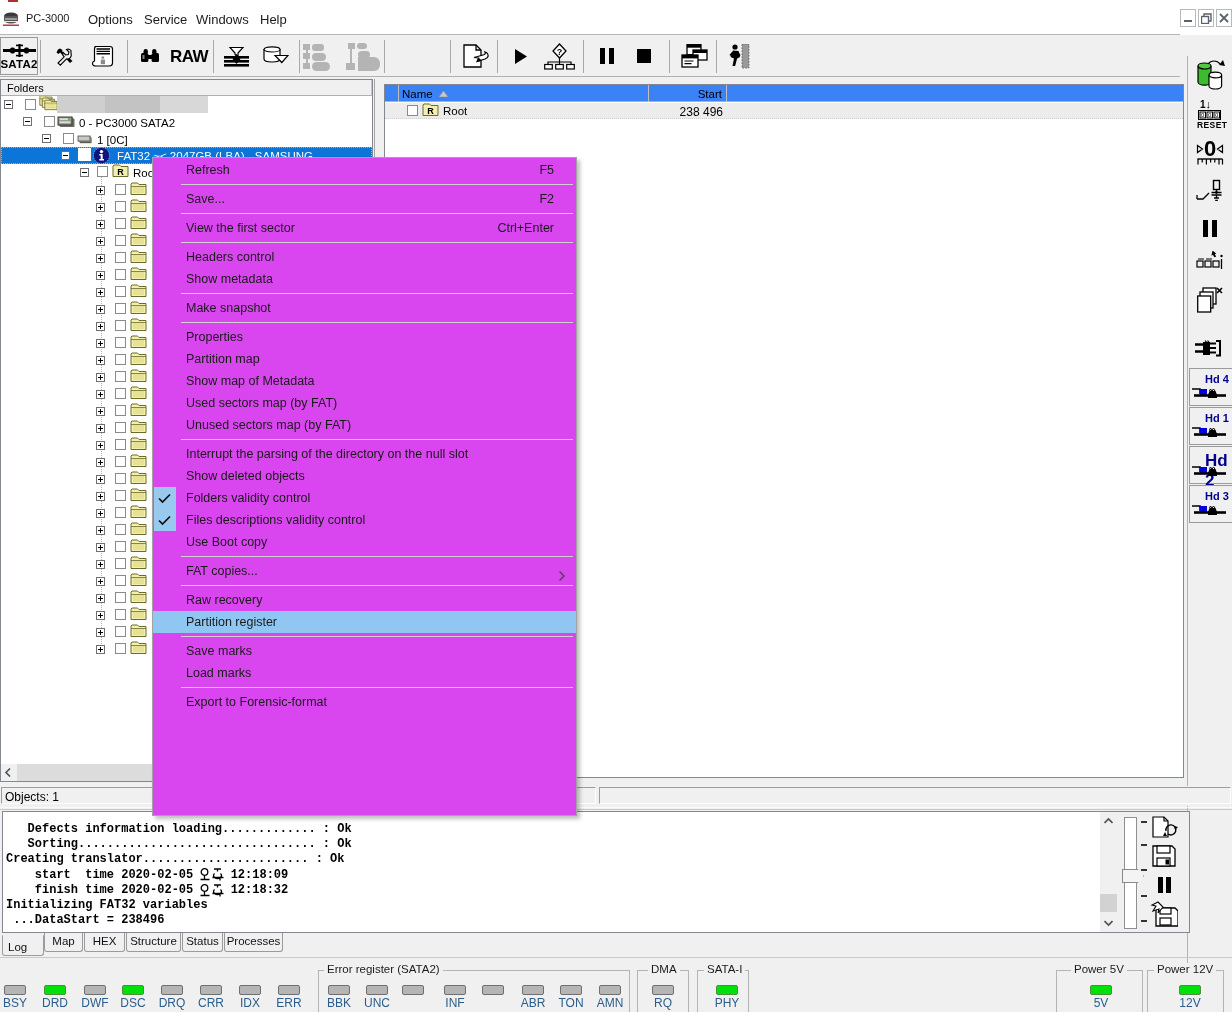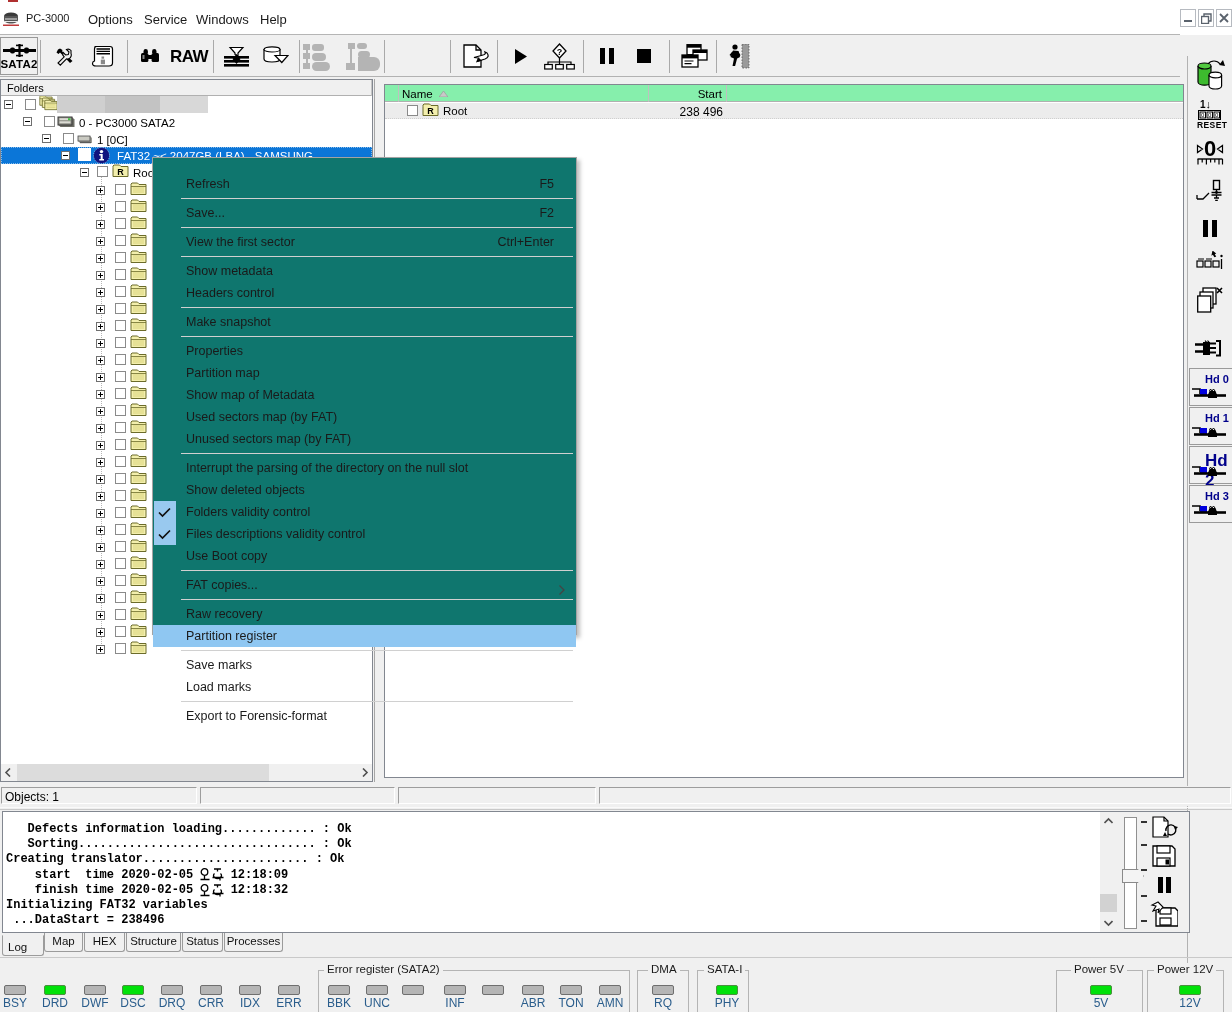--- a/index.html
+++ b/index.html
@@ -470,21 +470,21 @@
 <div class="exp plus" style="left:96px;top:645px">
       <i></i>
       <b></b>
     </div>
 <div class="cb" style="left:115px;top:643px;width:11px;height:11px"></div>
 <svg class="abs" style="left:130px;top:641px" width="17" height="14" viewBox="0 0 17 14">
       <use href="#folder"></use>
     </svg>
 <div class="abs" style="left:374px;top:79px;width:1px;height:703px;background:#a6a6a6"></div>
 <div class="abs" style="left:384px;top:84px;width:800px;height:694px;border:1px solid #828790;background:#fff"></div>
-<div class="abs" style="left:385px;top:85px;width:798px;height:17px;background:#86efac;border-bottom:1px solid #b0b0b0">
+<div class="abs" style="left:385px;top:85px;width:798px;height:17px;background:#3b82f6;border-bottom:1px solid #b0b0b0">
  <div style="position:absolute;left:13px;top:0;width:1px;height:17px;background:#c0c0c0"></div>
  <div style="position:absolute;left:263px;top:0;width:1px;height:17px;background:#c0c0c0"></div>
  <div style="position:absolute;left:341px;top:0;width:1px;height:17px;background:#c0c0c0"></div>
  <div style="position:absolute;left:17px;top:3px;font-size:11.5px;color:#000">Name</div>
  <svg style="position:absolute;left:54px;top:6px" width="9" height="6" viewBox="0 0 9 6">
         <path d="M4.5 0 9 6H0z" fill="#c8c8c8" stroke="#9a9a9a" stroke-width="0.7"></path>
       </svg>
  <div style="position:absolute;left:263px;top:3px;width:74px;font-size:11.5px;color:#000;text-align:right">Start</div>
 </div>
 <div class="abs" style="left:385px;top:103px;width:798px;height:16px;background:#ececec;border-bottom:1px dotted #cfcfcf"></div>
@@ -547,21 +547,21 @@
 </svg>
 <svg class="abs" style="left:1195px;top:340px" width="30" height="17" viewBox="0 0 30 17">
  <path d="M0 4.5h11M0 11.5h11" stroke="#000" stroke-width="2.6"></path>
  <path d="M8 2h7v13H8z" fill="#000"></path>
  <path d="M15 3.5h6M15 8h6M15 12.5h6" stroke="#000" stroke-width="1.8"></path>
  <path d="M21 1h5M21 15.5h5M25 1v14.5" stroke="#000" stroke-width="2"></path>
  <path d="M10 0.7l1.5 1.5M12.5 0.7L14 2.2" stroke="#000" stroke-width="1.2"></path>
 </svg>
 
 <div class="abs" style="left:1189px;top:368px;width:43px;height:38px;border:1px solid #9a9a9a;border-right:none;background:#f0f0f0"></div>
-<div class="abs" style="left:1205px;top:373px;font-size:11px;font-weight:bold;color:#00008b">Hd 0</div>
+<div class="abs" style="left:1205px;top:373px;font-size:11px;font-weight:bold;color:#00008b">Hd 4</div>
 <svg class="abs" style="left:1192px;top:385px" width="36" height="14" viewBox="0 0 36 14">
  <path d="M0 4h8v5" fill="none" stroke="#000" stroke-width="1.6"></path>
  <rect x="8" y="4" width="7" height="7" fill="#0000dd"></rect>
  <path d="M2 10.5h32" stroke="#000" stroke-width="2.6"></path>
  <path d="M16 10 l1.5-4h6l1.5 4z" fill="#000"></path>
  <rect x="16" y="9" width="9" height="4" fill="#000"></rect>
  <path d="M17.5 6l1-2 1.5 2 1.5-2 1.5 2" stroke="#000" stroke-width="1" fill="none"></path>
 </svg>
 
 <div class="abs" style="left:1189px;top:407px;width:43px;height:38px;border:1px solid #9a9a9a;border-right:none;background:#f0f0f0"></div>
@@ -719,35 +719,35 @@
 <div class="lbl" style="left:588px;top:996px">AMN</div>
 <div class="led" style="left:652px;top:985px"></div>
 <div class="lbl" style="left:641px;top:996px">RQ</div>
 <div class="led g" style="left:716px;top:985px"></div>
 <div class="lbl" style="left:705px;top:996px">PHY</div>
 <div class="led g" style="left:1090px;top:985px"></div>
 <div class="lbl" style="left:1079px;top:996px">5V</div>
 <div class="led g" style="left:1179px;top:985px"></div>
 <div class="lbl" style="left:1168px;top:996px">12V</div>
 
-<div class="abs" style="left:152px;top:157px;width:425px;height:478px;background:#0f766e;border:1px solid #a3a3a3;box-shadow:3px 3px 4px rgba(0,0,0,0.25);z-index:10;padding-top:15px">
+<div class="abs" style="left:152px;top:157px;width:425px;height:659px;background:#d946ef;border:1px solid #a3a3a3;box-shadow:3px 3px 4px rgba(0,0,0,0.25);z-index:10;padding-top:1px">
 <div class="mi">Refresh<span class="sc">F5</span></div>
 <div class="msep">
         <i></i>
       </div>
       <div class="mi">Save...<span class="sc">F2</span></div>
 <div class="msep">
         <i></i>
       </div>
       <div class="mi">View the first sector<span class="sc">Ctrl+Enter</span></div>
 <div class="msep">
         <i></i>
       </div>
-      <div class="mi">Show metadata</div>
-<div class="mi">Headers control</div>
+      <div class="mi">Headers control</div>
+<div class="mi">Show metadata</div>
 <div class="msep">
         <i></i>
       </div>
       <div class="mi">Make snapshot</div>
 <div class="msep">
         <i></i>
       </div>
       <div class="mi">Properties</div>
 <div class="mi">Partition map</div>
 <div class="mi">Show map of Metadata</div>

